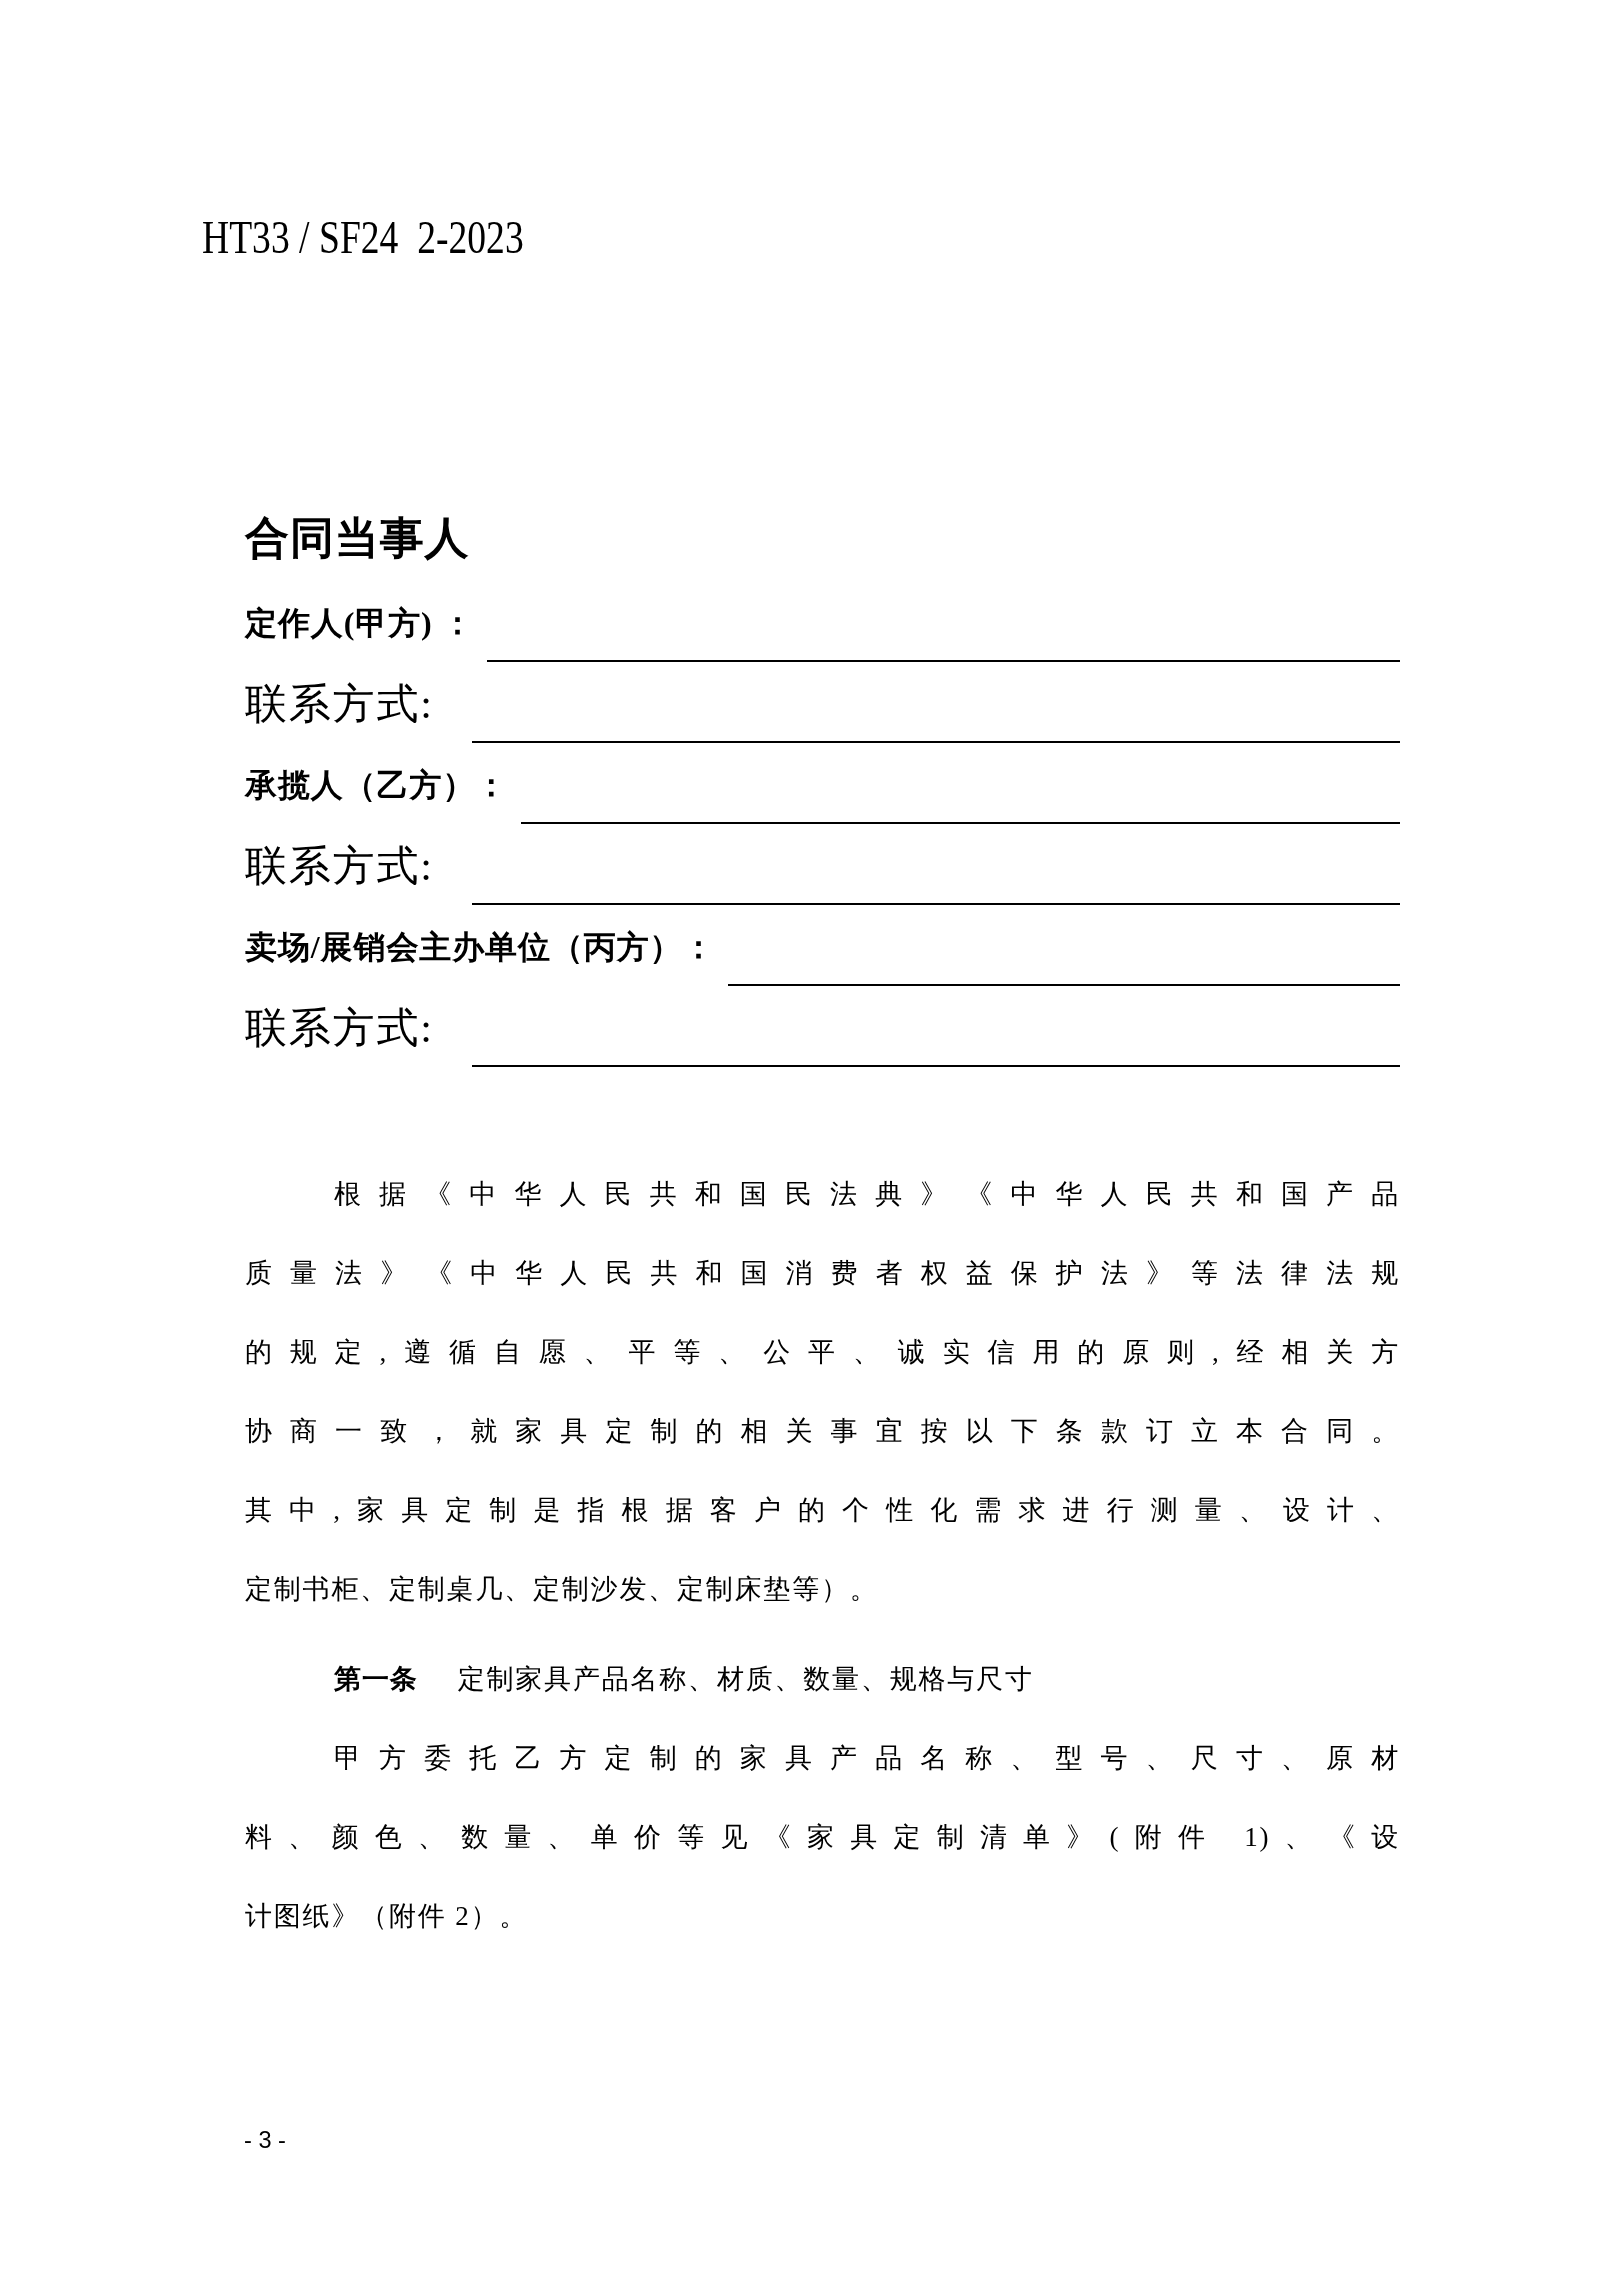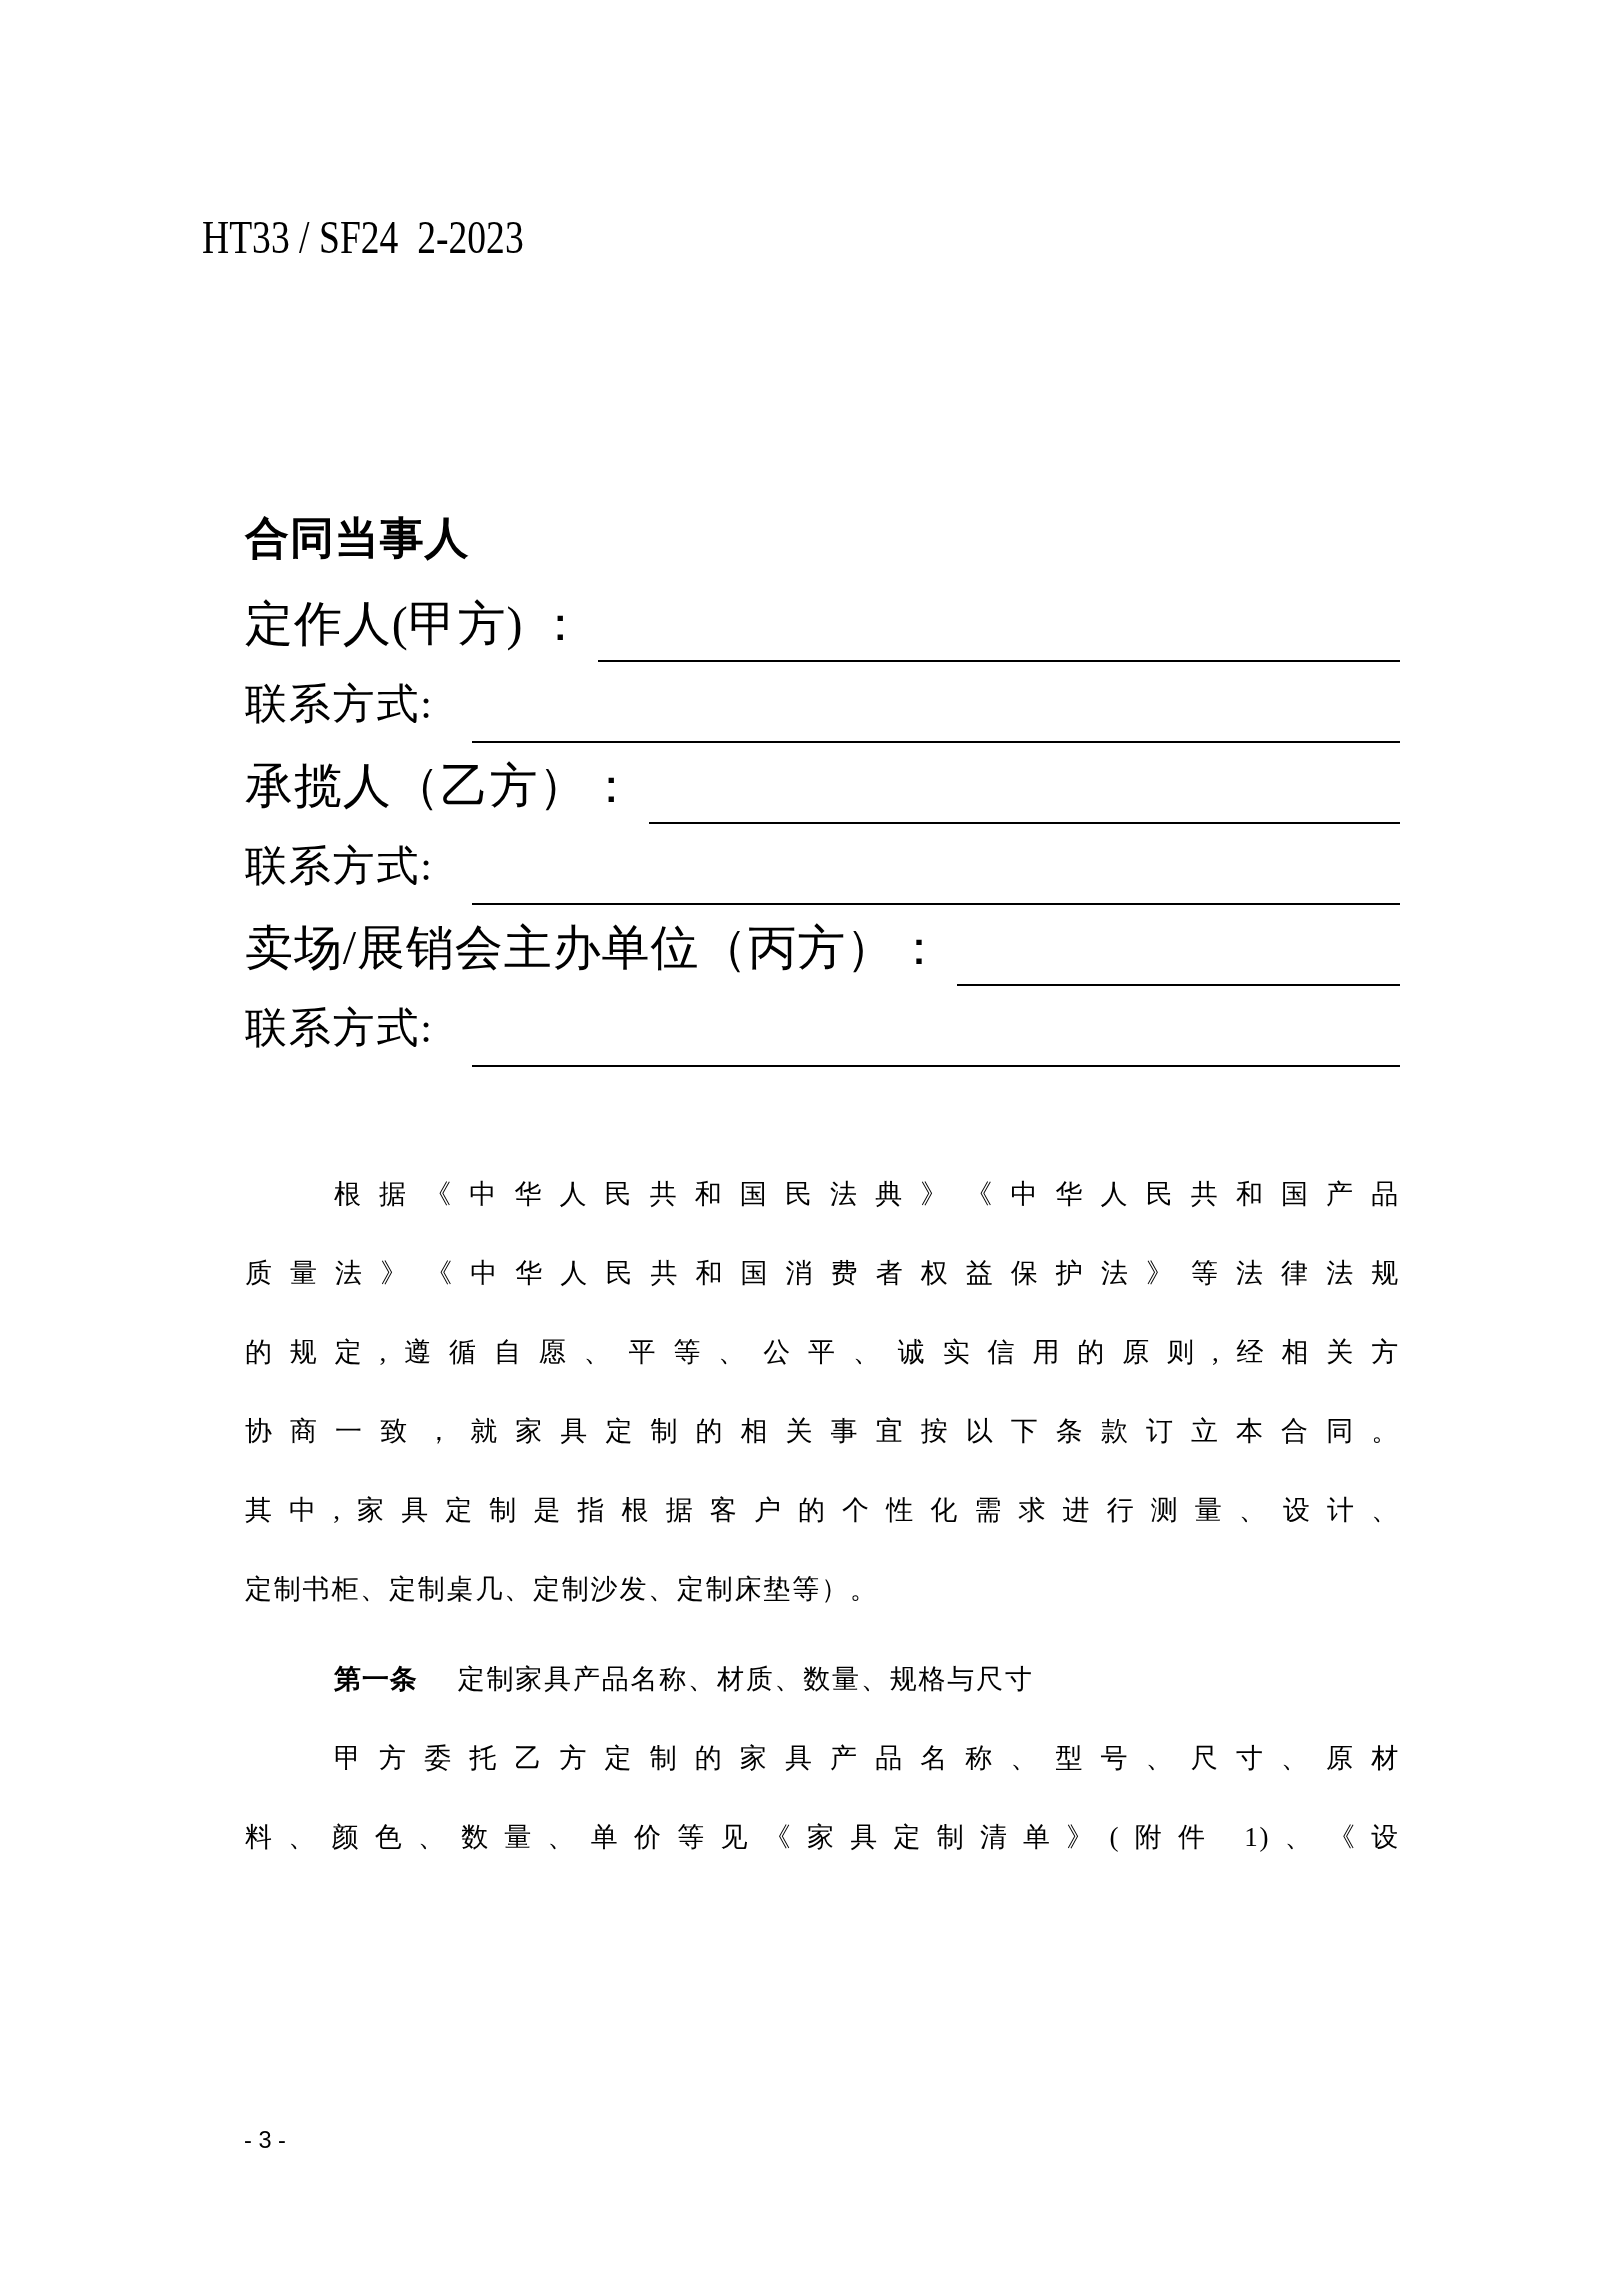--- a/index.html
+++ b/index.html
@@ -30,21 +30,21 @@
   }
   .party-rows{
     position:absolute;left:245px;top:583px;width:1155px;
   }
   .party-row{display:flex;align-items:stretch;height:81px;}
   .plabel{
     flex:0 0 auto;line-height:81px;white-space:pre;
     font-size:42px;letter-spacing:1.8px;
     font-family:"Liberation Serif","DejaVu Serif",serif;
   }
-  .party-row.bold .plabel{font-weight:400;font-size:48px;letter-spacing:0.9px;}
+  .party-row.bold .plabel{font-weight:700;font-size:32px;letter-spacing:0.9px;}
   .fill{
     flex:1 1 auto;border-bottom:2.7px solid #000;margin-bottom:1.8px;
   }
   .party-row.bold .fill{margin-left:12.7px;}
   .party-row.thin .fill{margin-left:38px;}
   .body-text{
     position:absolute;left:245px;top:1155px;width:1155px;
     font-size:27px;line-height:79px;letter-spacing:1.8px;
     font-family:"Liberation Serif","DejaVu Serif",serif;
   }
@@ -105,18 +105,19 @@
     <div class="bline jline">质量法》《中华人民共和国消费者权益保护法》等法律法规</div>
     <div class="bline jline">的规定,遵循自愿、平等、公平、诚实信用的原则,经相关方</div>
     <div class="bline jline">协商一致，就家具定制的相关事宜按以下条款订立本合同。</div>
     <div class="bline jline">其中,家具定制是指根据客户的个性化需求进行测量、设计、</div>
     <div class="bline lline">定制书柜、定制桌几、定制沙发、定制床垫等）。</div>
     <div class="bline lline indent article-line">
       <span class="article-num">第一条</span><span>定制家具产品名称、材质、数量、规格与尺寸</span>
     </div>
     <div class="bline jline indent">甲方委托乙方定制的家具产品名称、型号、尺寸、原材</div>
     <div class="bline jline">料、颜色、数量、单价等见《家具定制清单》(附件 1)、《设</div>
+    <div class="bline lline">计图纸》（附件 2）。</div>
   </div>
 
   <div class="page-number">- 3 -</div>
 
 </div>
 
 
 </body></html>

